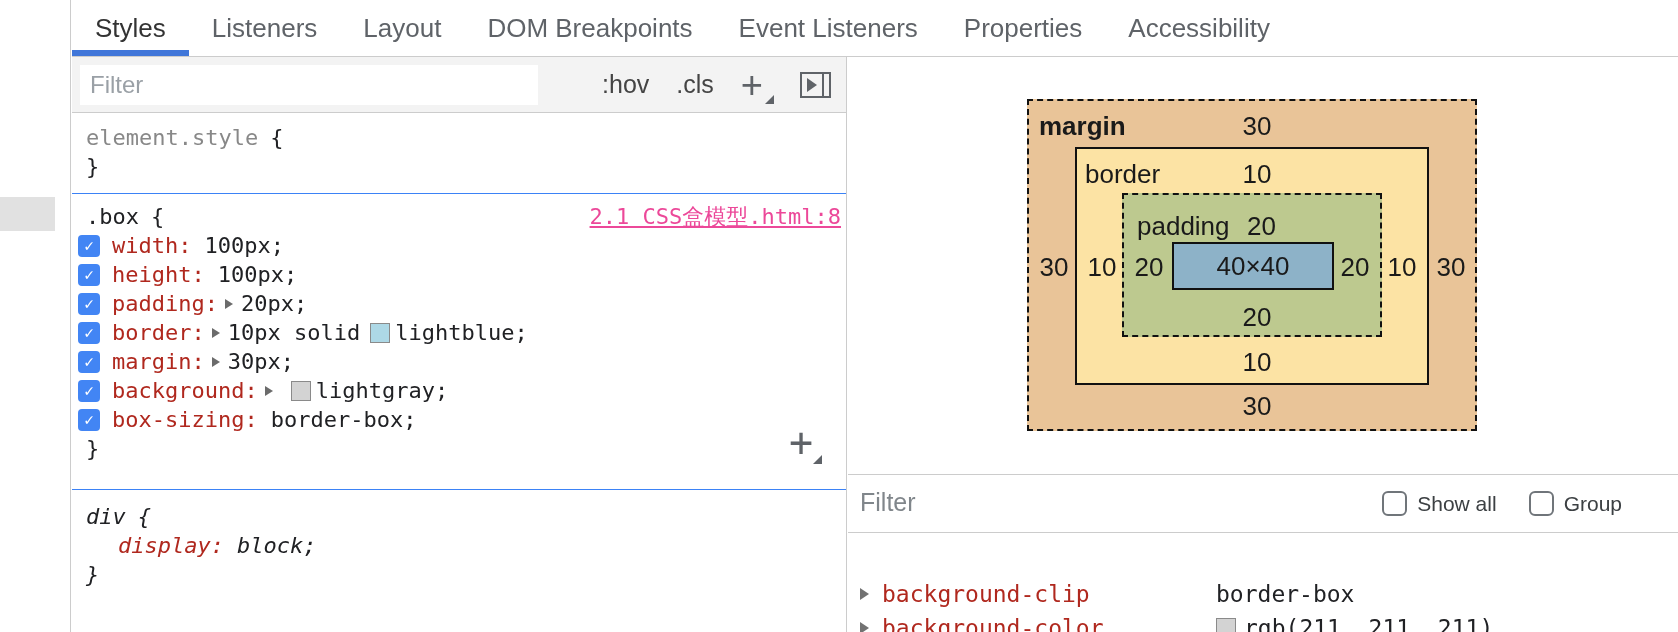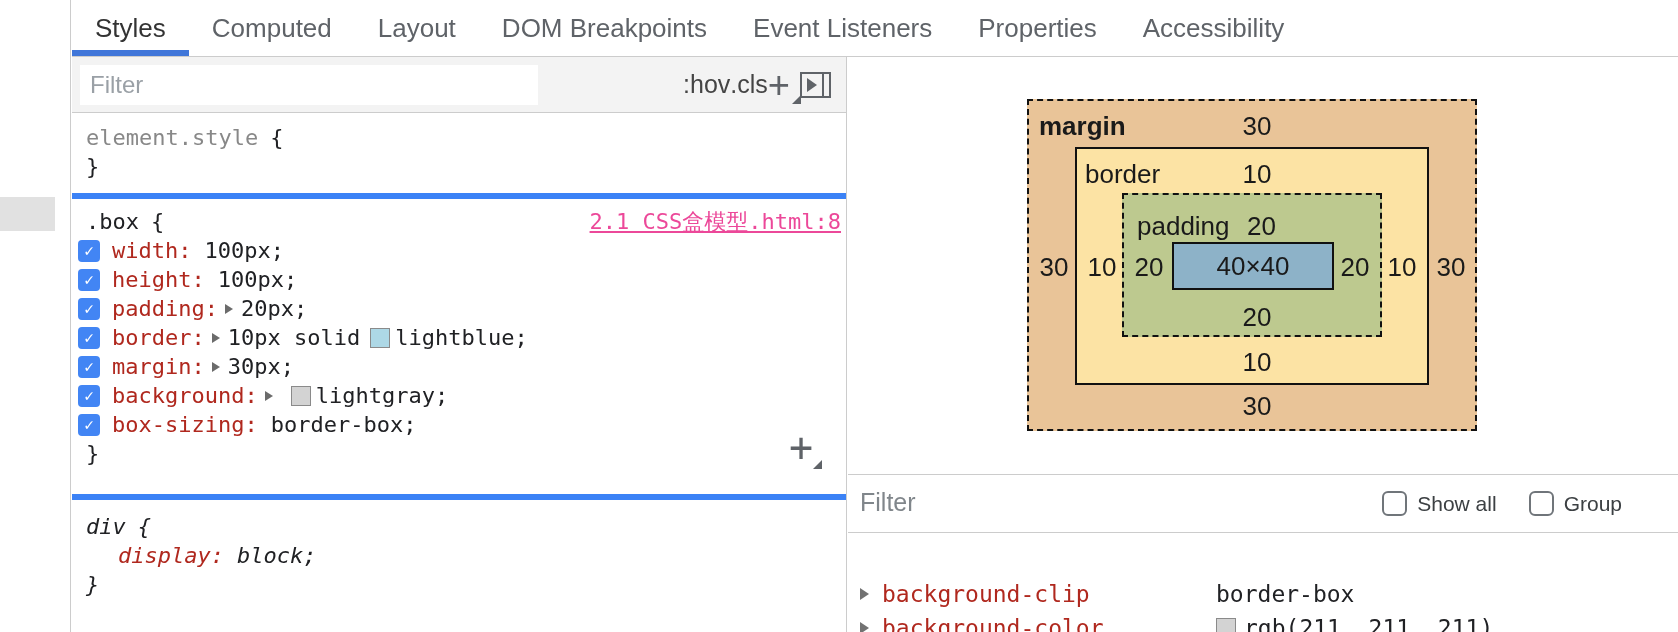--- a/index.html
+++ b/index.html
@@ -22,27 +22,27 @@
 
   
   .styles-pane { position:absolute; left:72px; top:57px; width:775px; height:575px;
                  border-right:1px solid #ccc; background:#fff; }
   .filterbar { height:56px; background:#f3f3f3; border-bottom:1px solid #ccc;
                display:flex; align-items:center; }
   .filter-input { margin-left:8px; width:458px; height:40px; border:none; background:#fff;
                   font-size:24px; color:#333; padding-left:10px; outline:none;
                   font-family:"Liberation Sans",sans-serif; }
   .filter-input::placeholder { color:#9aa0a6; }
-  .sp-toolbar { margin-left:auto; display:flex; align-items:center; margin-right:13px; }
+  .sp-toolbar { margin-left:auto; display:flex; align-items:center; gap:27px; margin-right:13px; }
   .tbtxt { font-size:25px; color:#444; }
   .plus-btn { font-size:38px; color:#5f6368; line-height:30px; position:relative; padding-right:9px; }
   .plus-btn .corner { position:absolute; right:-2px; bottom:-4px; width:0; height:0;
                       border-left:9px solid transparent; border-bottom:9px solid #5f6368; }
 
-  .sec { border-bottom:6px solid #3b82f6; font-family:"DejaVu Sans Mono","Liberation Mono",monospace;
+  .sec { border-bottom:1px solid #3b82f6; font-family:"DejaVu Sans Mono","Liberation Mono",monospace;
          font-size:22px; line-height:29px; color:#202124; position:relative; }
   .sec1 { padding:10px 0 12px; }
   .sec2 { padding:8px 0 26px; }
   .sec3 { padding:12px 0 14px; border-bottom:none; }
   .ln { padding-left:14px; }
   .gray { color:#888; }
   .brace { margin-left:12px; }
   .rule-header { display:flex; align-items:baseline; }
   .src-link { margin-left:auto; margin-right:5px; color:#ec4899; text-decoration:underline; cursor:pointer; }
   .prop-row { display:flex; align-items:center; height:29px; padding-left:6px; }
@@ -101,21 +101,21 @@
 </style>
 </head>
 <body>
 
 <div class="elements-strip">
   <div class="node-band"></div>
 </div>
 
 <div class="tabbar">
   <div class="tab active">Styles</div>
-  <div class="tab">Computed</div>
+  <div class="tab">Listeners</div>
   <div class="tab">Layout</div>
   <div class="tab">DOM Breakpoints</div>
   <div class="tab">Event Listeners</div>
   <div class="tab">Properties</div>
   <div class="tab">Accessibility</div>
 </div>
 
 <div class="styles-pane">
 
   <div class="filterbar">

